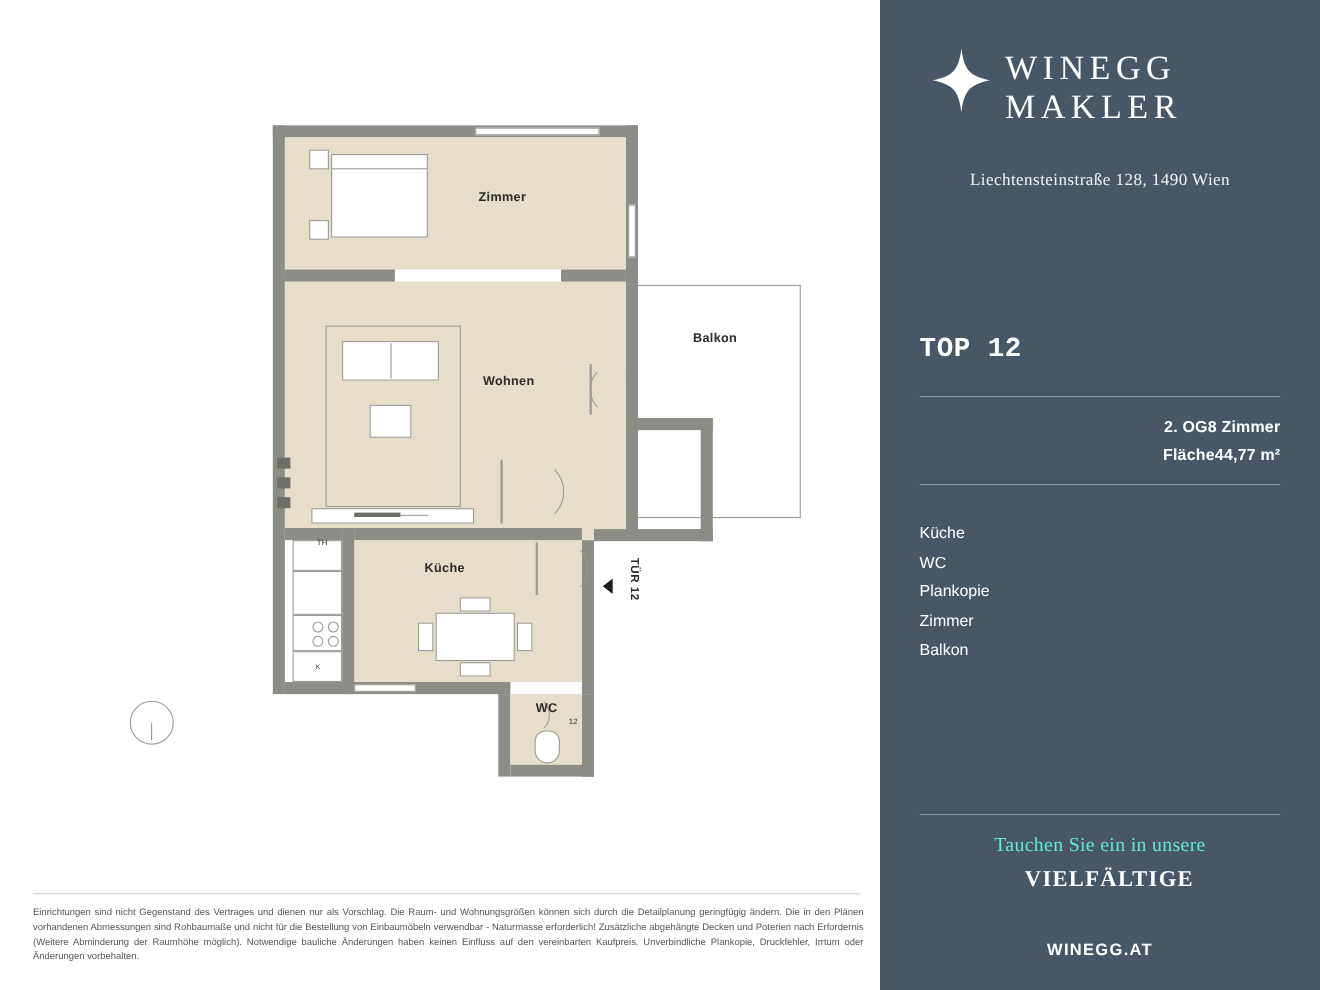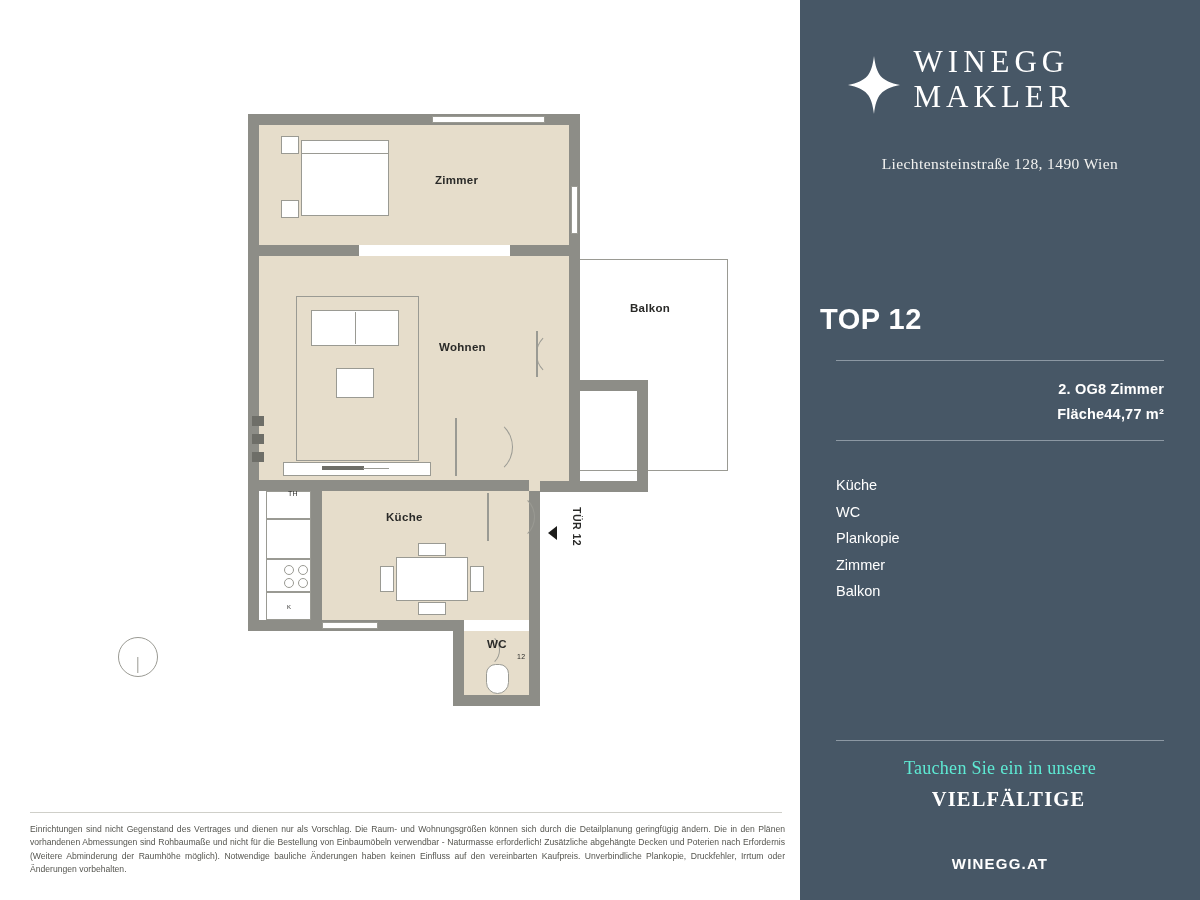--- a/index.html
+++ b/index.html
@@ -103,21 +103,21 @@
   .right {
     width:400px; height:900px;
     background:#475766;
     color:#ffffff;
     position:relative;
   }
 
   .logo-row {
     position:absolute;
     left:0; top:44px; width:322px;
-    display:flex; align-items:flex-end; justify-content:center;
+    display:flex; align-items:flex-start; justify-content:center;
     gap:14px;
   }
   .star { width:52px; height:58px; position:relative; flex:0 0 auto; }
   .brand {
     font-family:"Liberation Serif", serif;
     font-size:31px;
     letter-spacing:5px;
     line-height:35px;
     font-weight:400;
     color:#ffffff;
@@ -125,22 +125,22 @@
   .addr {
     position:absolute; left:0; top:155px; width:400px;
     text-align:center;
     font-family:"Liberation Serif", serif;
     font-size:15.5px;
     letter-spacing:.4px;
     color:#f2f2f0;
   }
 
   .top-title {
-    position:absolute; left:20px; top:303px;
-    font-size:29px; font-weight:bold; letter-spacing:.5px;
+    position:absolute; left:36px; top:303px;
+    font-size:25px; font-weight:bold; letter-spacing:.5px;font-family:Liberation Mono, monospace;
   }
   .hr1 { position:absolute; left:36px; top:360px; width:328px; height:1px; background:#8c98a3; }
   .hr2 { position:absolute; left:36px; top:440px; width:328px; height:1px; background:#8c98a3; }
 
   .kv {
     position:absolute; left:36px; width:328px;
     display:flex; justify-content:flex-end;
     font-size:14.5px; font-weight:bold; letter-spacing:.2px;
   }
   .kv.r1 { top:381px; }

